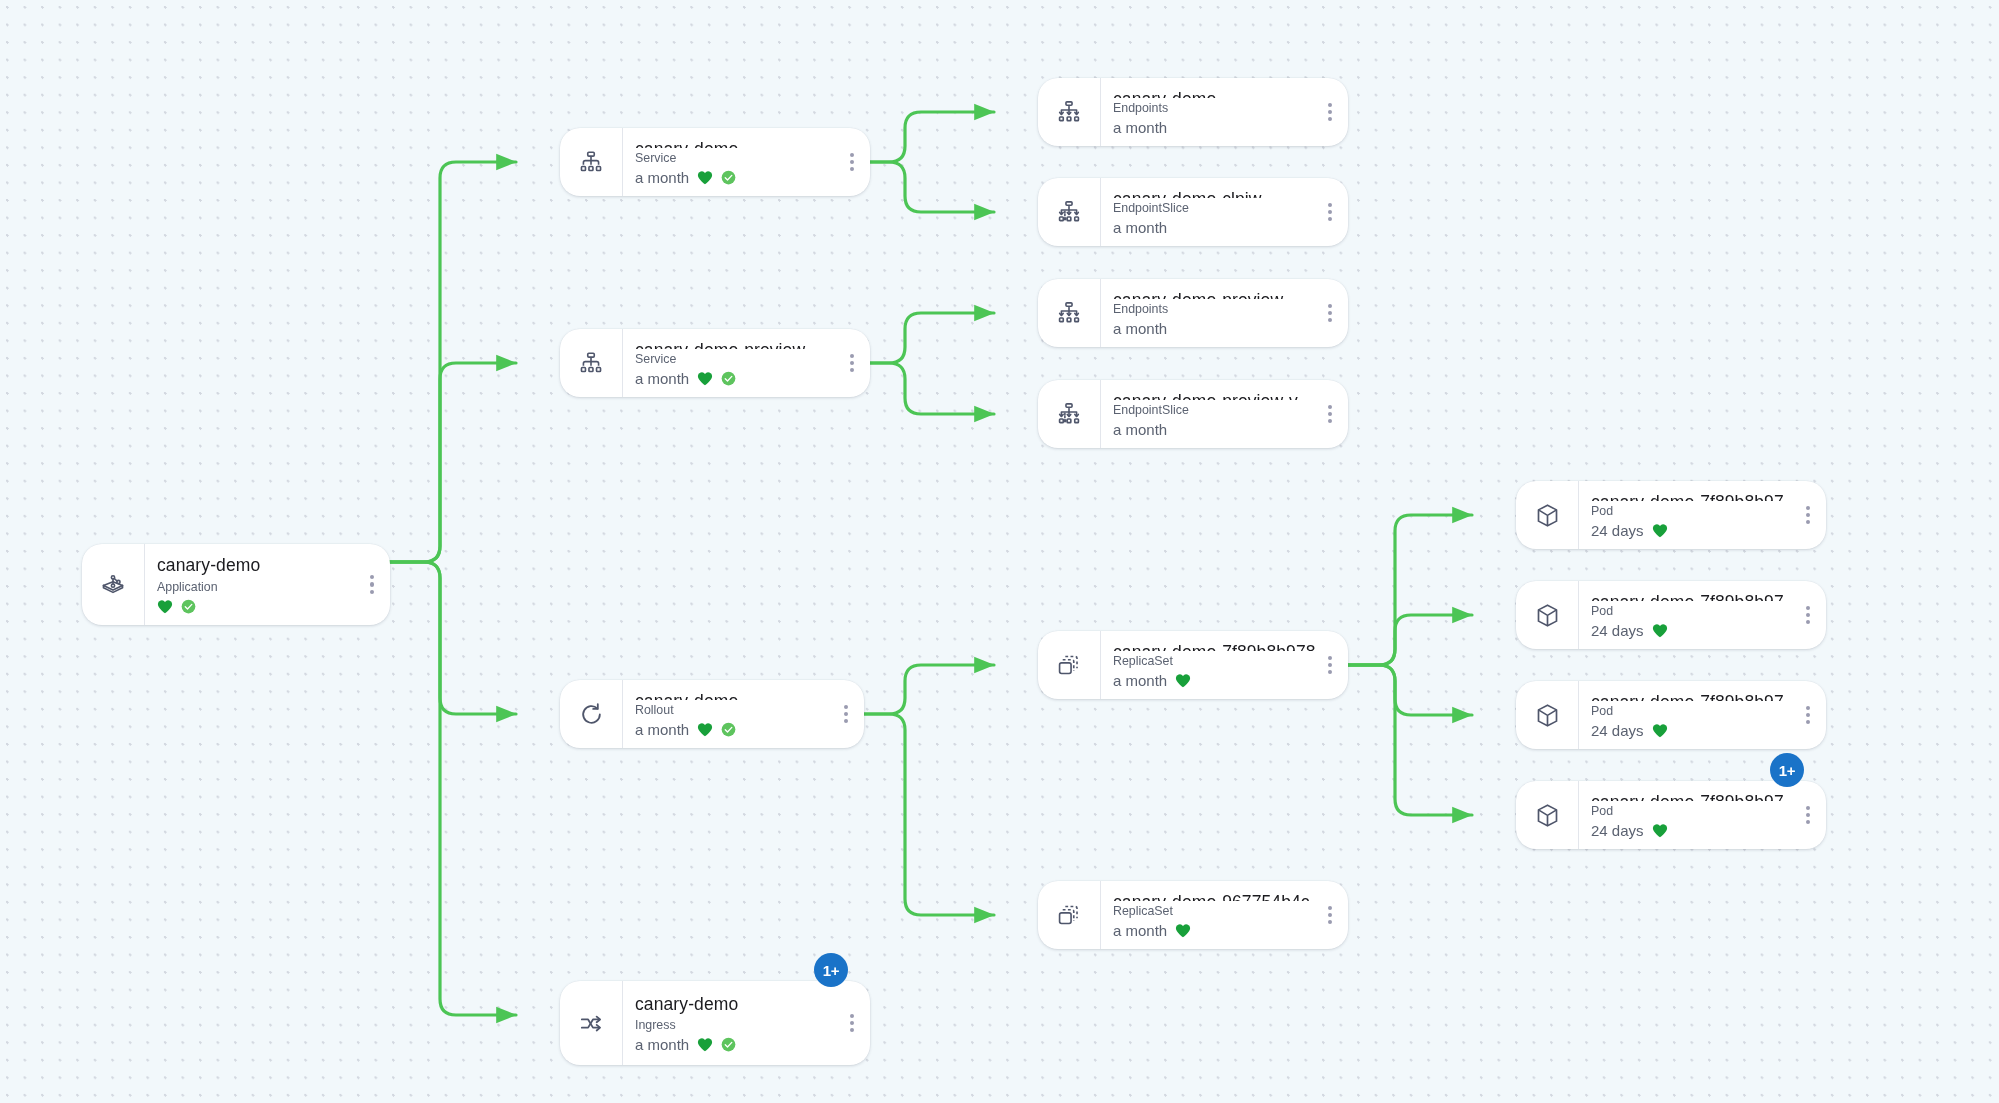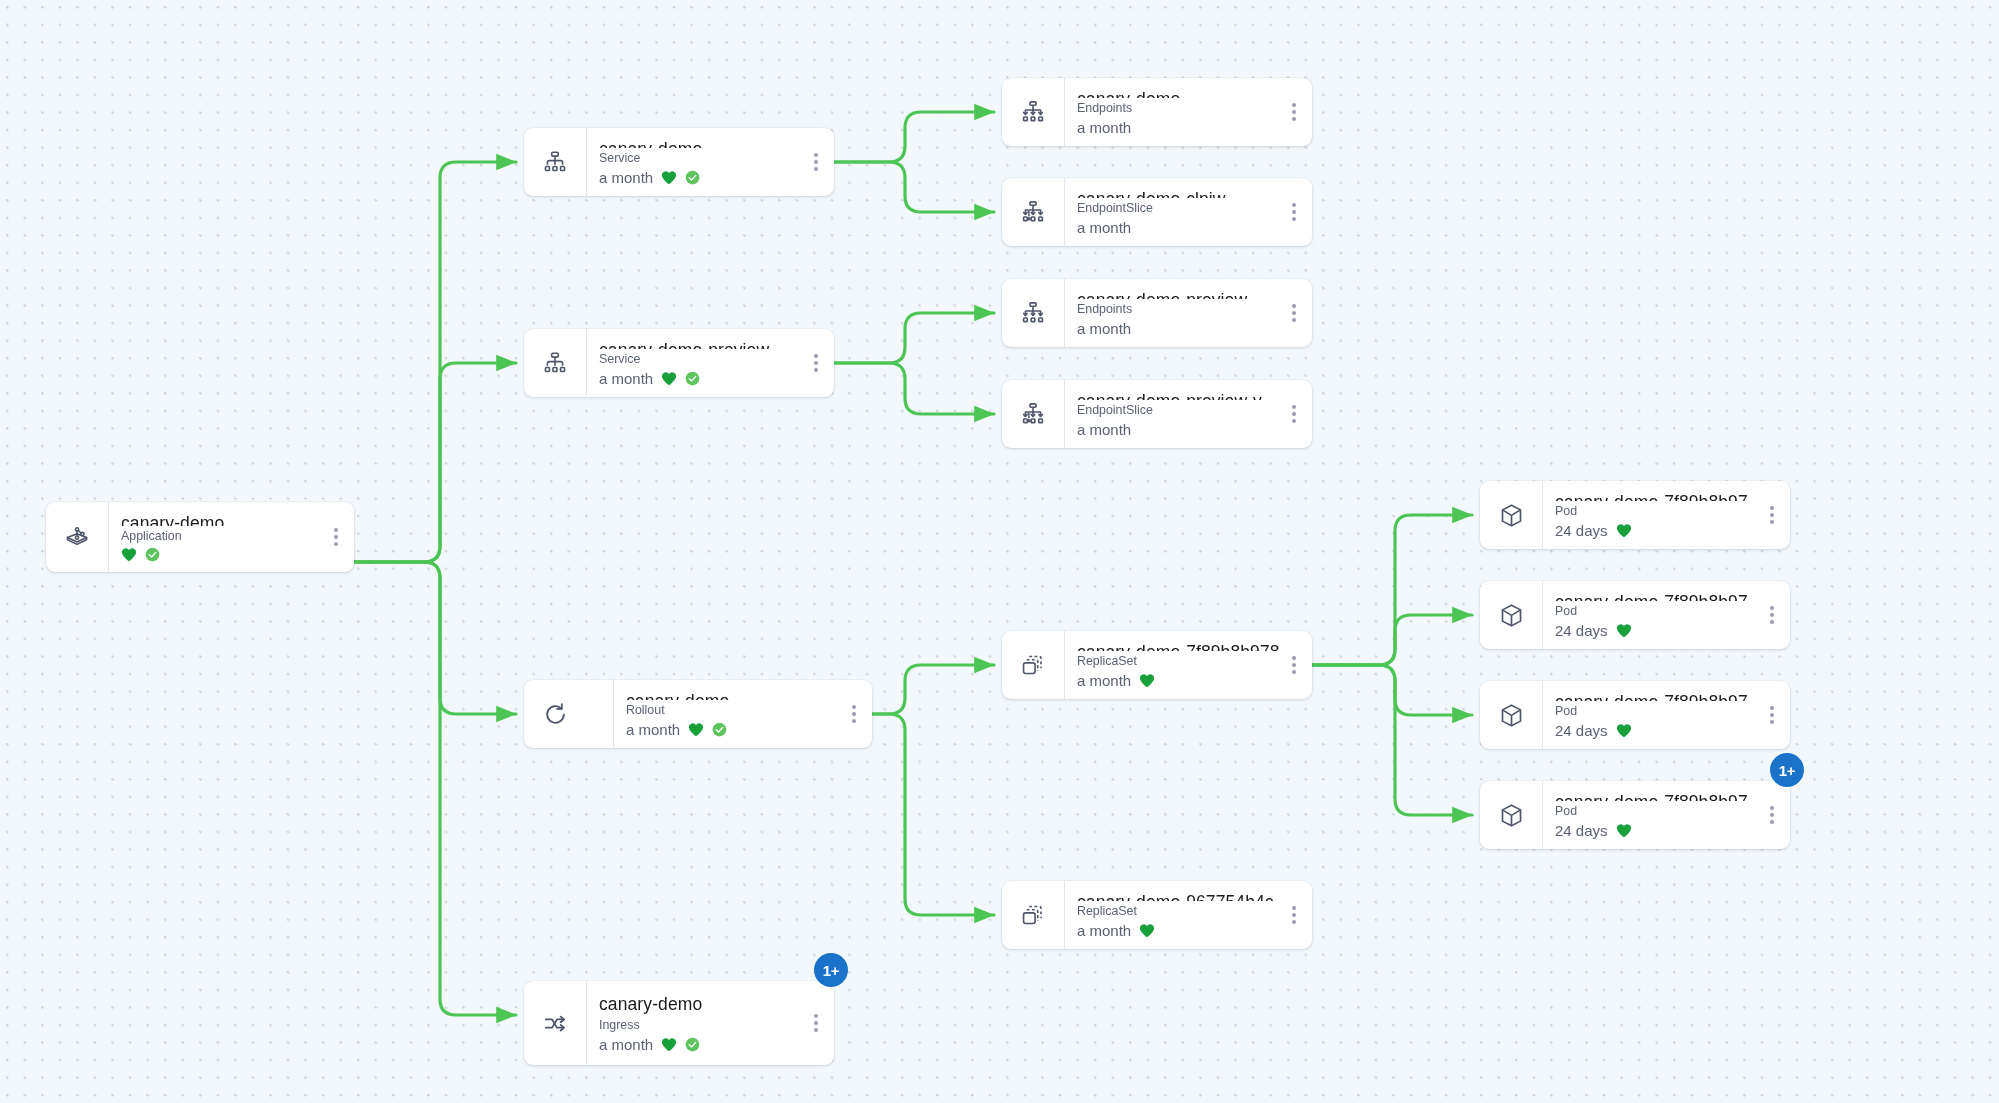--- a/index.html
+++ b/index.html
@@ -25,25 +25,26 @@
     left: 0; top: 0;
     width: 1999px;
     height: 1103px;
     pointer-events: none;
   }
 
   
   .node {
     position: absolute;
     background: #ffffff;
-    border-radius: 9px;
+    border-radius: 20px;
     box-shadow: 0 1px 3px rgba(40,50,70,.17), 0 0 0 .5px rgba(60,70,90,.05);
     display: flex;
     align-items: stretch;
     overflow: visible;
+    margin-left: 36px;
   }
   .node .ico {
     width: 62px;
     flex: 0 0 62px;
     display: flex;
     align-items: center;
     justify-content: center;
     color: #4f566b;
   }
   .node .ico svg { display: block; }
@@ -168,21 +169,21 @@
       <path d="M834,714 H889 Q905,714 905,730 V899 Q905,915 921,915 H994" marker-end="url(#arw)"></path>
 
       <path d="M1312,665 H1379 Q1395,665 1395,649 V531 Q1395,515 1411,515 H1472" marker-end="url(#arw)"></path>
       <path d="M1312,665 H1379 Q1395,665 1395,649 V631 Q1395,615 1411,615 H1472" marker-end="url(#arw)"></path>
       <path d="M1312,665 H1379 Q1395,665 1395,681 V699 Q1395,715 1411,715 H1472" marker-end="url(#arw)"></path>
       <path d="M1312,665 H1379 Q1395,665 1395,681 V799 Q1395,815 1411,815 H1472" marker-end="url(#arw)"></path>
     </g>
   </svg>
 
   <div id="nodes">
-      <div class="node" style="left: 46px; top: 502px; width: 308px; height: 70px;">
+      <div class="node" style="left: 46px; top: 544px; width: 308px; height: 81px;">
         <div class="ico">
           <svg width="26" height="26" viewBox="0 0 24 24" fill="none" stroke="currentColor" stroke-width="1.5" stroke-linecap="round" stroke-linejoin="round">
             <path d="M3.2 12.4 12 9l8.8 3.4-8.8 4.3-8.8-4.3z"></path>
             <path d="M3.2 12.4v2.1L12 18.8l8.8-4.3v-2.1"></path>
             <circle cx="12" cy="12.6" r="1.5"></circle>
             <path d="M12 11.1V6.4"></path>
             <circle cx="12" cy="5" r="1.5"></circle>
             <path d="M13.3 6.2l2.4 2.1"></path>
             <circle cx="17" cy="9.2" r="1.5"></circle>
           </svg>
@@ -271,21 +272,21 @@
               </svg>
             </span>
           </div>
         </div>
         <div class="kebab">
           <i></i>
           <i></i>
           <i></i>
         </div>
       </div>
-      <div class="node" style="left: 524px; top: 680px; width: 348px; height: 68px; gap: 27px;">
+      <div class="node" style="left: 524px; top: 680px; width: 304px; height: 68px;">
         <div class="ico">
           <svg width="27" height="27" viewBox="0 0 24 24" fill="none" stroke="currentColor" stroke-width="1.6" stroke-linecap="round" stroke-linejoin="round">
             <path d="M19.4 12a7.4 7.4 0 1 1-2.2-5.3"></path>
             <path d="M17.6 2.9v4.1h-4.1"></path>
           </svg>
         </div>
         <div class="body">
           <div class="nm">canary-demo</div>
           <div class="kind">Rollout</div>
           <div class="meta">

